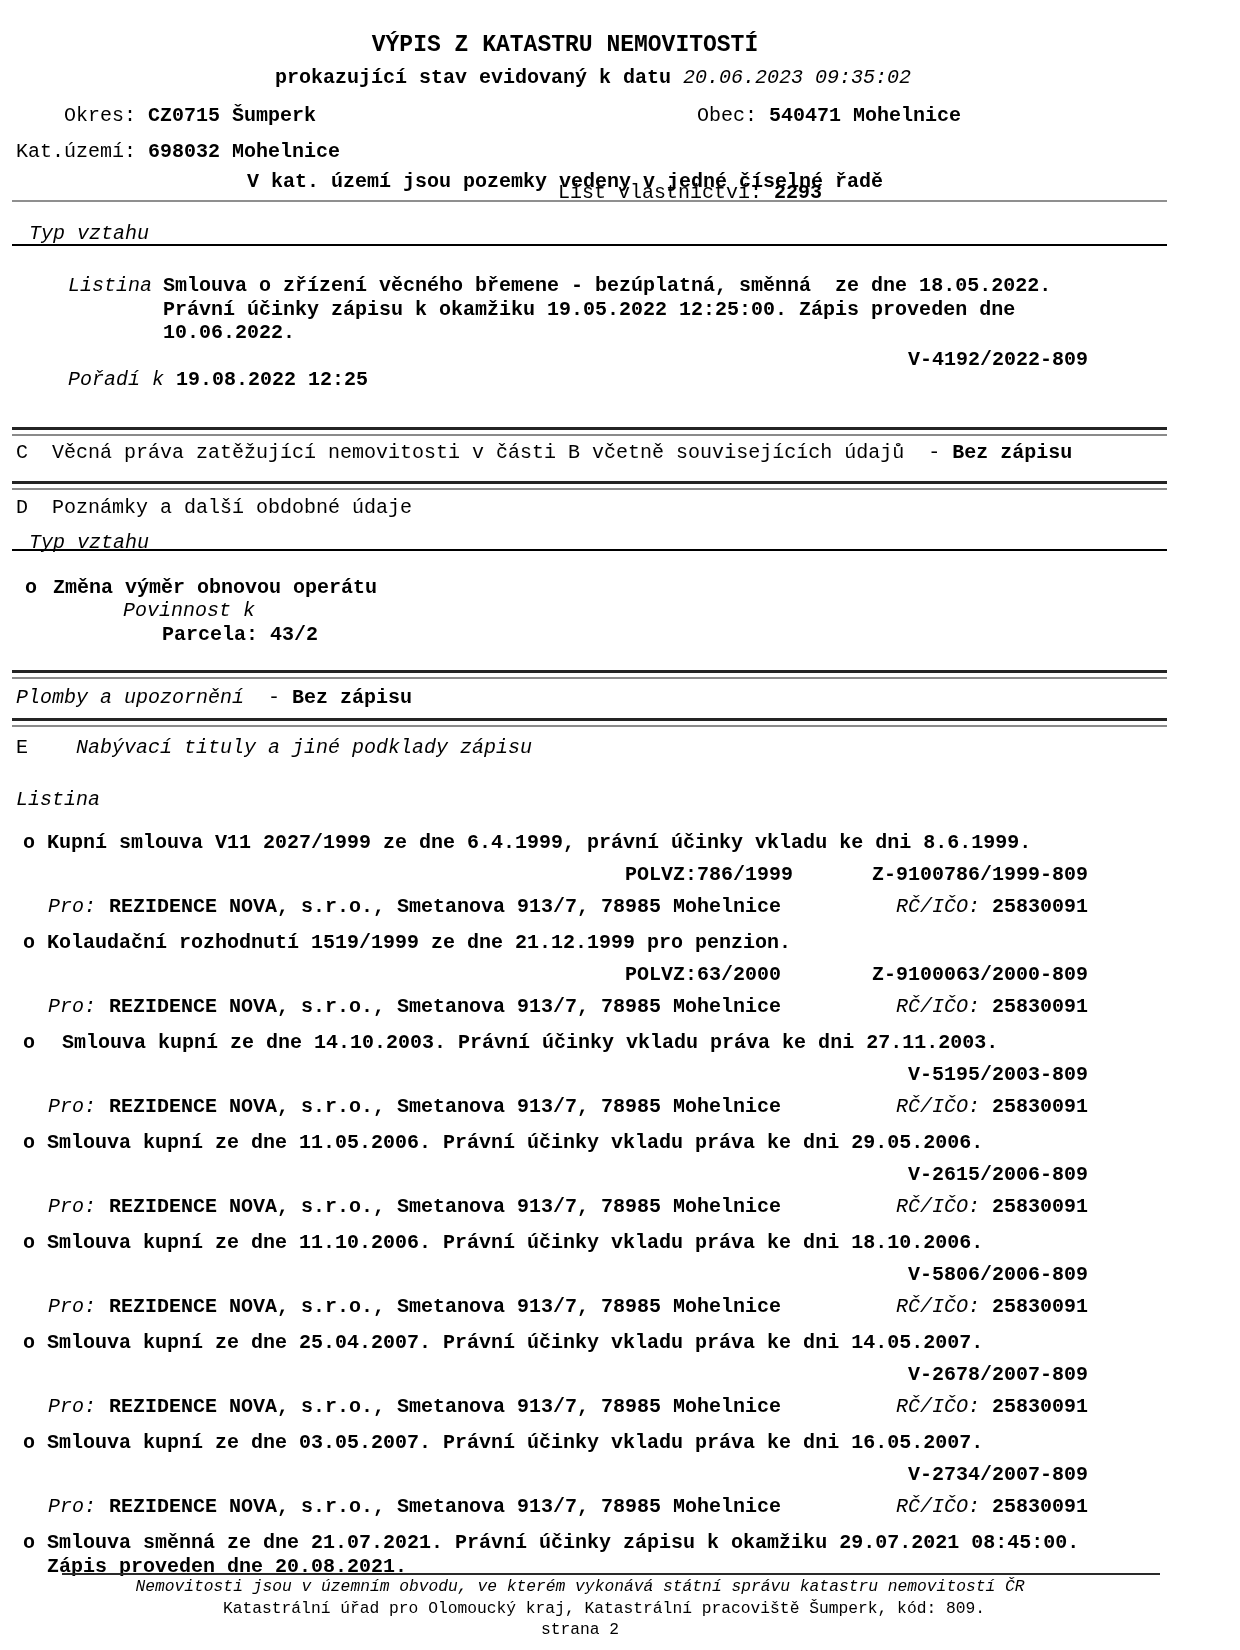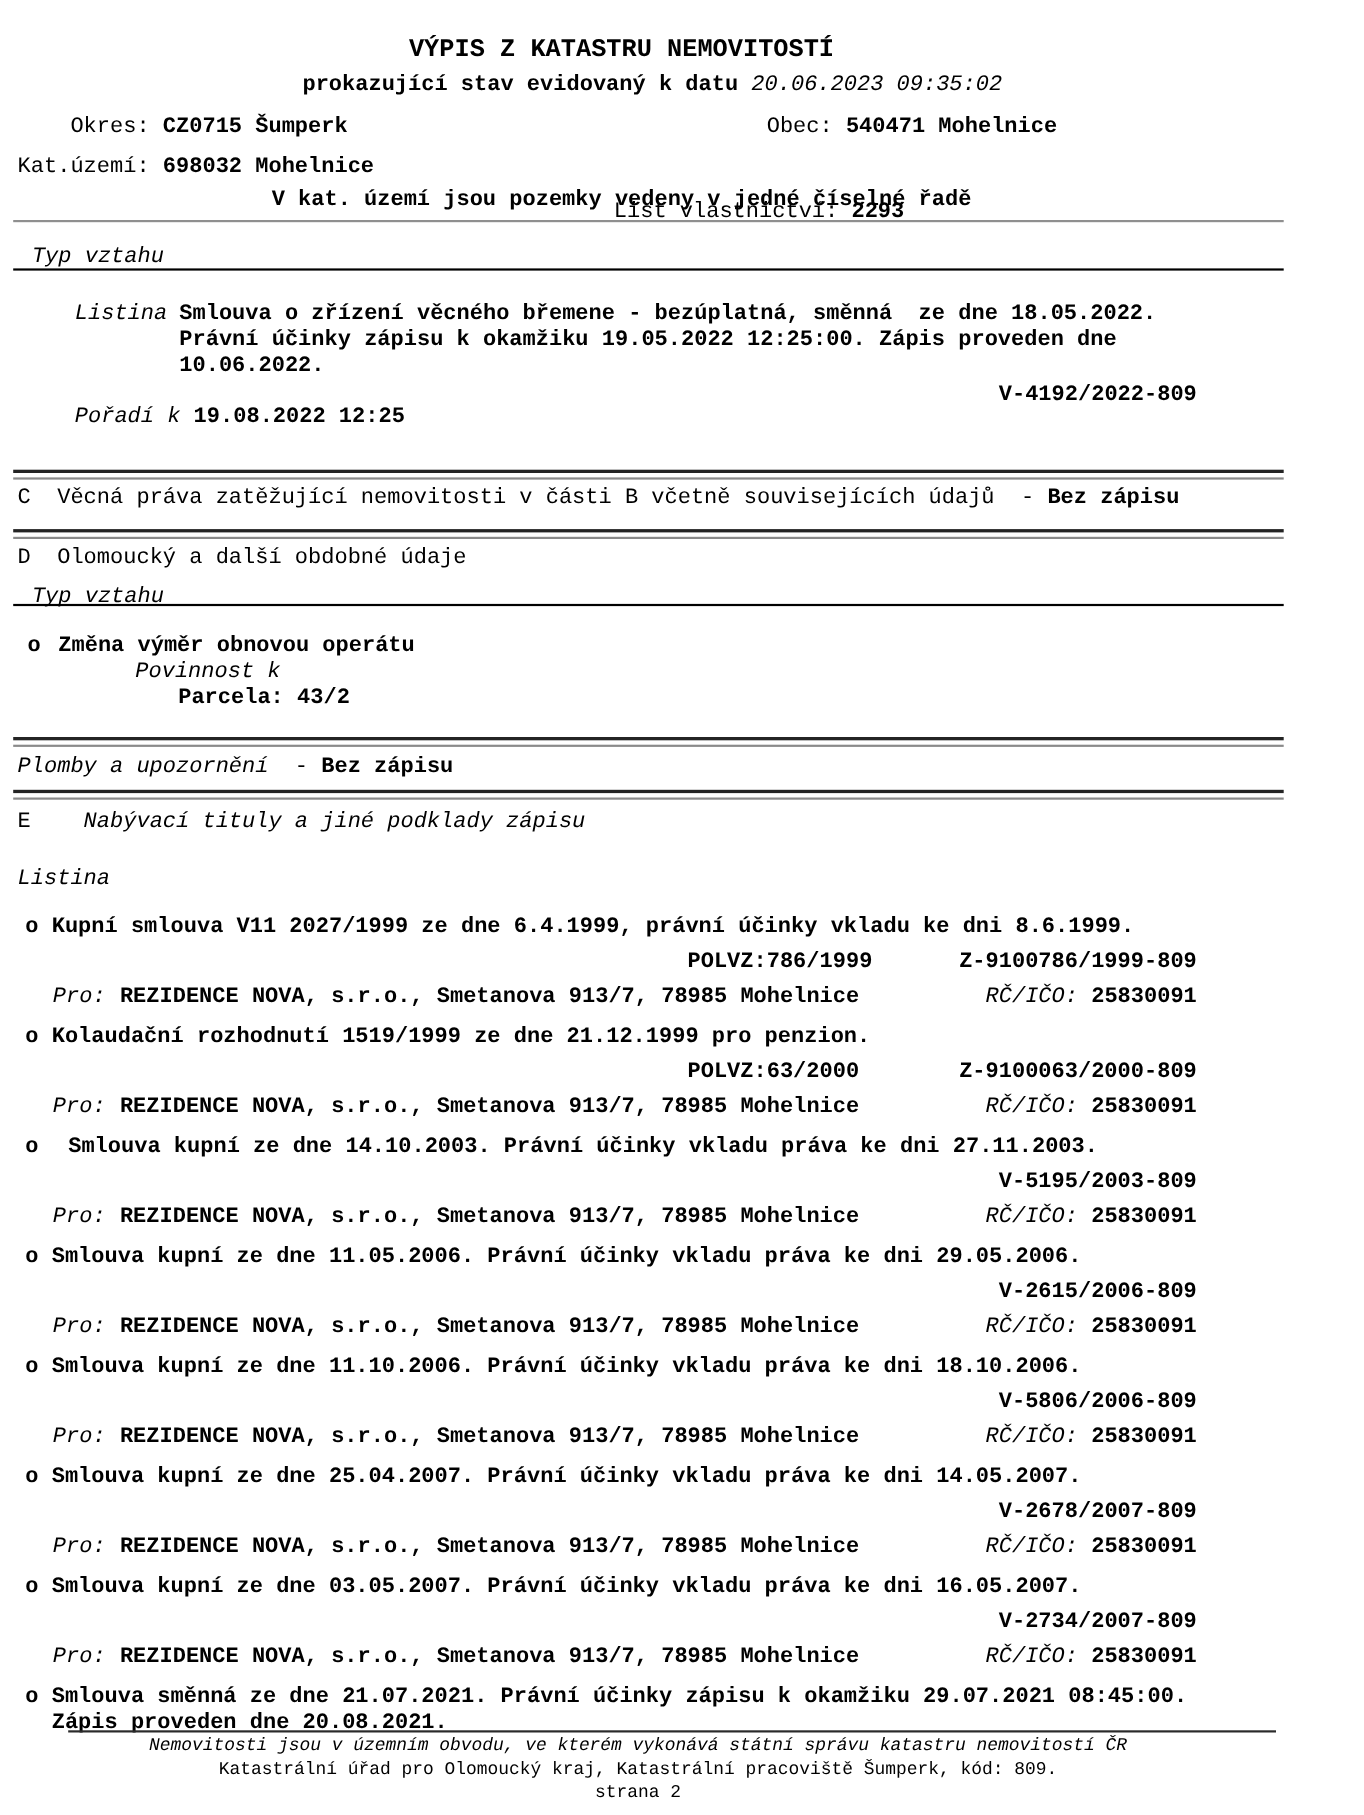--- a/index.html
+++ b/index.html
@@ -57,21 +57,21 @@
   <div class="ln b" style="left:163px;top:323px;">10.06.2022.</div>
   <div class="row" style="top:348px;">
       <span class="refR b">V-4192/2022-809</span>
     </div>
   <div class="ln" style="left:68px;top:370px;"><span class="i">Pořadí k</span><span class="sp1"></span><span class="b">19.08.2022 12:25</span></div>
 
   <div class="drule" style="top:427px;"></div>
   <div class="ln" style="left:16px;top:443px;"><span>C</span><span class="sp2"></span><span>Věcná práva zatěžující nemovitosti v části B včetně souvisejících údajů</span><span class="sp2"></span><span>-</span><span class="sp1"></span><span class="b">Bez zápisu</span></div>
 
   <div class="drule" style="top:481px;"></div>
-  <div class="ln" style="left:16px;top:498px;"><span>D</span><span class="sp2"></span><span>Olomoucký a další obdobné údaje</span></div>
+  <div class="ln" style="left:16px;top:498px;"><span>D</span><span class="sp2"></span><span>Poznámky a další obdobné údaje</span></div>
   <div class="ln i" style="left:29px;top:533px;">Typ vztahu</div>
   <div class="rule" style="top:549px;"></div>
 
   <div class="row" style="top:576px;">
       <span class="abs b" style="left:25px;">o</span>
       <span class="abs b" style="left:53px;">Změna výměr obnovou operátu</span>
     </div>
   <div class="ln i" style="left:123px;top:601px;">Povinnost k</div>
   <div class="ln b" style="left:162px;top:625px;">Parcela: 43/2</div>
 
@@ -174,16 +174,16 @@
         <span class="abs b" style="left:23px;">o</span>
         <span class="abs b" style="left:47px;">Smlouva směnná  ze dne 21.07.2021. Právní účinky zápisu k okamžiku 29.07.2021 08:45:00.</span>
       </div>
       <div class="row" style="top: 1555px; padding-left: 28px;">
         <span class="abs b" style="left:47px;">Zápis proveden dne 20.08.2021.</span>
       </div>
     </div>
 
   <div class="frule" style="top:1573px;"></div>
   <div class="ln fcenter ftr i" style="top:1578px;">Nemovitosti jsou v územním obvodu, ve kterém vykonává státní správu katastru nemovitostí ČR</div>
-  <div class="ln fcenter ftr" style="top:1600px;">Katastrální úřad pro Olomoucký kraj, Katastrální pracoviště Šumperk, kód: 809.</div>
+  <div class="ln fcenter ftr" style="top:1600px;margin-left:24px;">Katastrální úřad pro Olomoucký kraj, Katastrální pracoviště Šumperk, kód: 809.</div>
   <div class="ln fcenter ftr" style="top:1621px;">strana 2</div>
 
 </div>
 
 </body></html>

